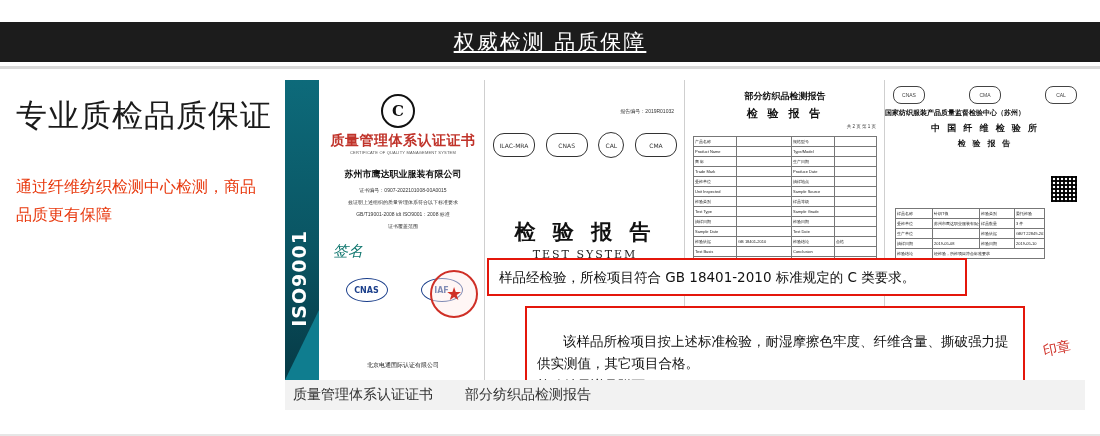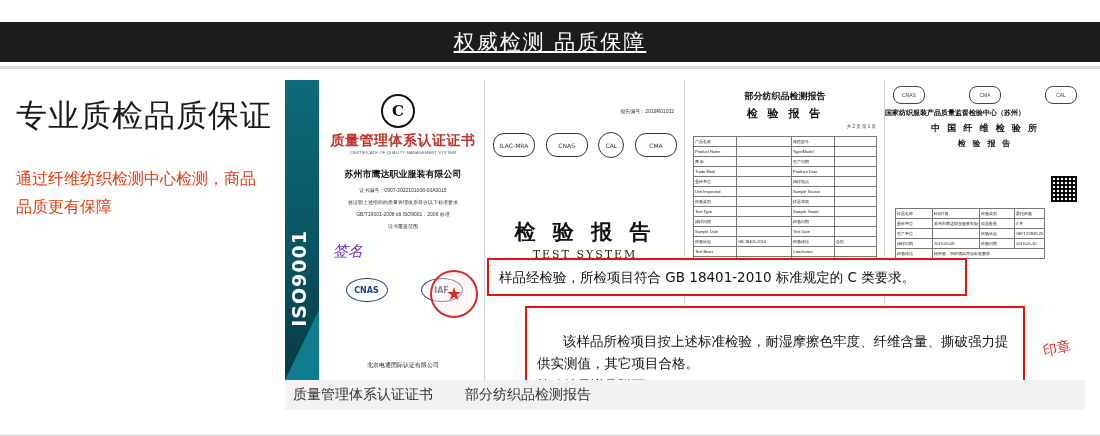--- a/index.html
+++ b/index.html
@@ -59,21 +59,21 @@
     width: 260px;
   }
   .headline {
     font-size: 31px;
     color: #1a1a1a;
     letter-spacing: 1px;
     white-space: nowrap;
     font-family: "DejaVu Sans", sans-serif;
   }
   .sub-copy {
-    margin-top: 28px;
+    margin-top: 36px;
     font-size: 16px;
     line-height: 28px;
     color: #e8380d;
     width: 250px;
     font-family: "DejaVu Sans", sans-serif;
   }
 
   
   .gallery {
     position: absolute;
@@ -237,21 +237,21 @@
     align-items: center;
     justify-content: center;
     font-size: 18px;
     background: rgba(255, 235, 233, 0.45);
   }
   .c1-sign {
     position: absolute;
     left: 48px;
     top: 162px;
     font-size: 15px;
-    color: #6d28d9;
+    color: #0f766e;
     font-family: "DejaVu Serif", serif;
     font-style: italic;
   }
   .c1-foot {
     position: absolute;
     left: 40px;
     bottom: 10px;
     width: 156px;
     text-align: center;
     font-size: 6px;

